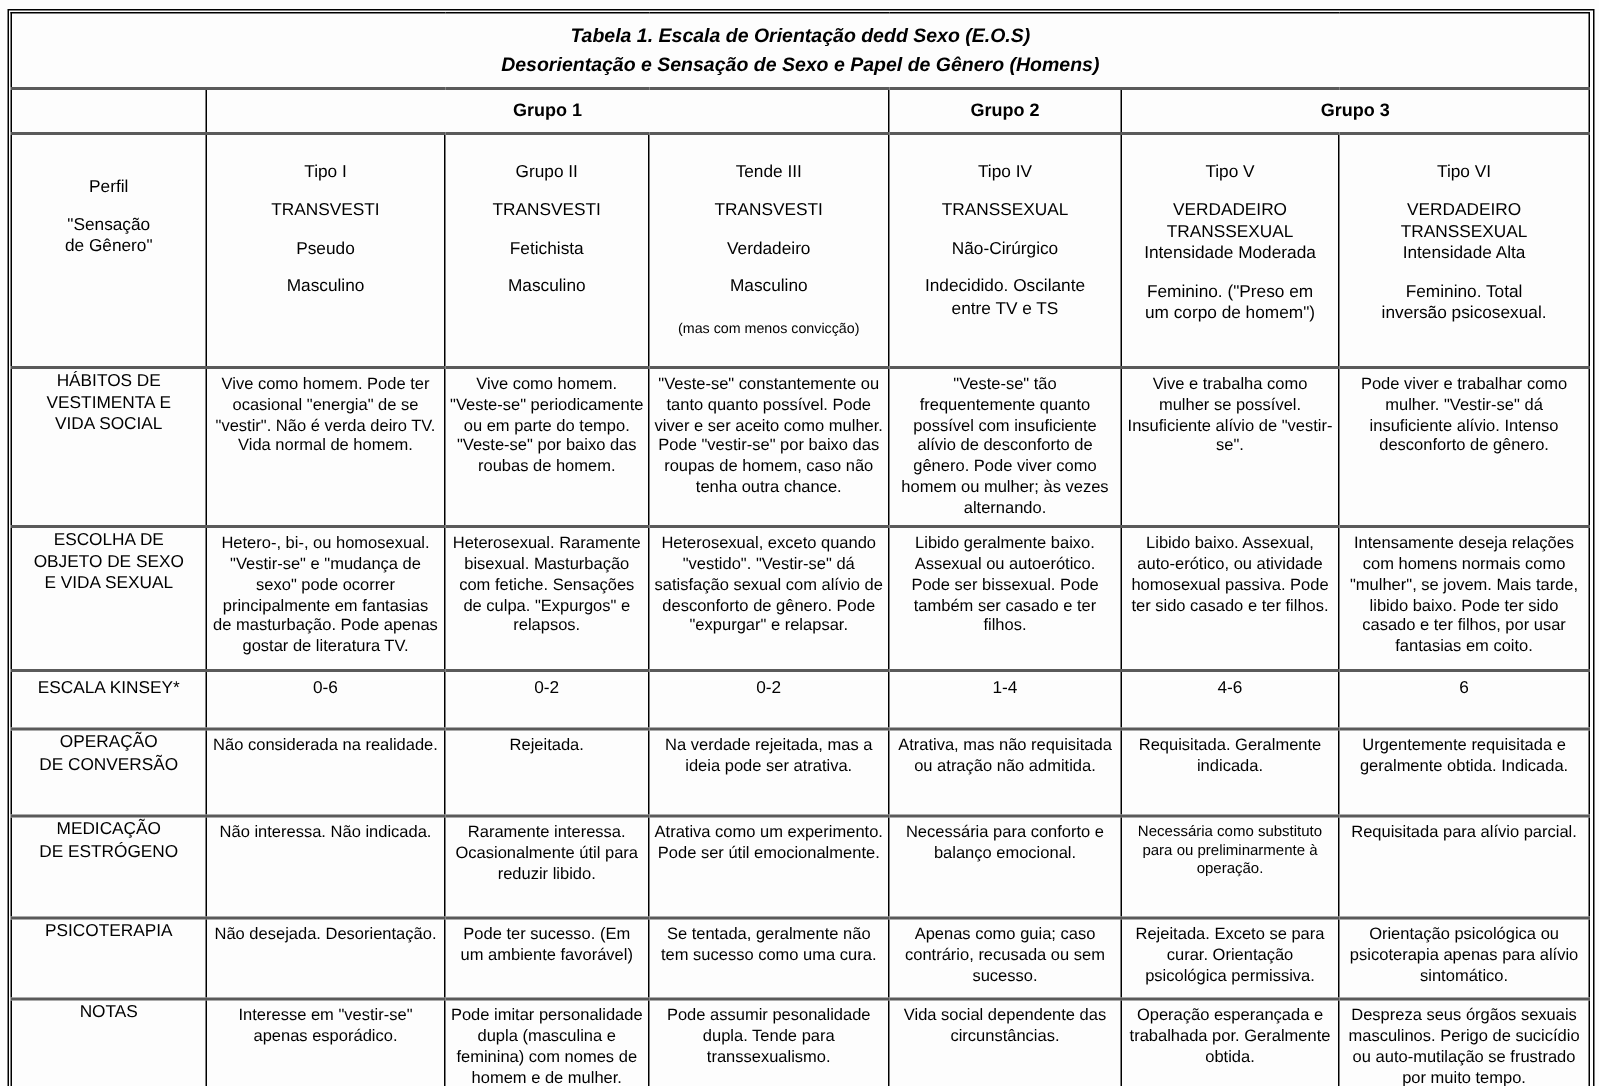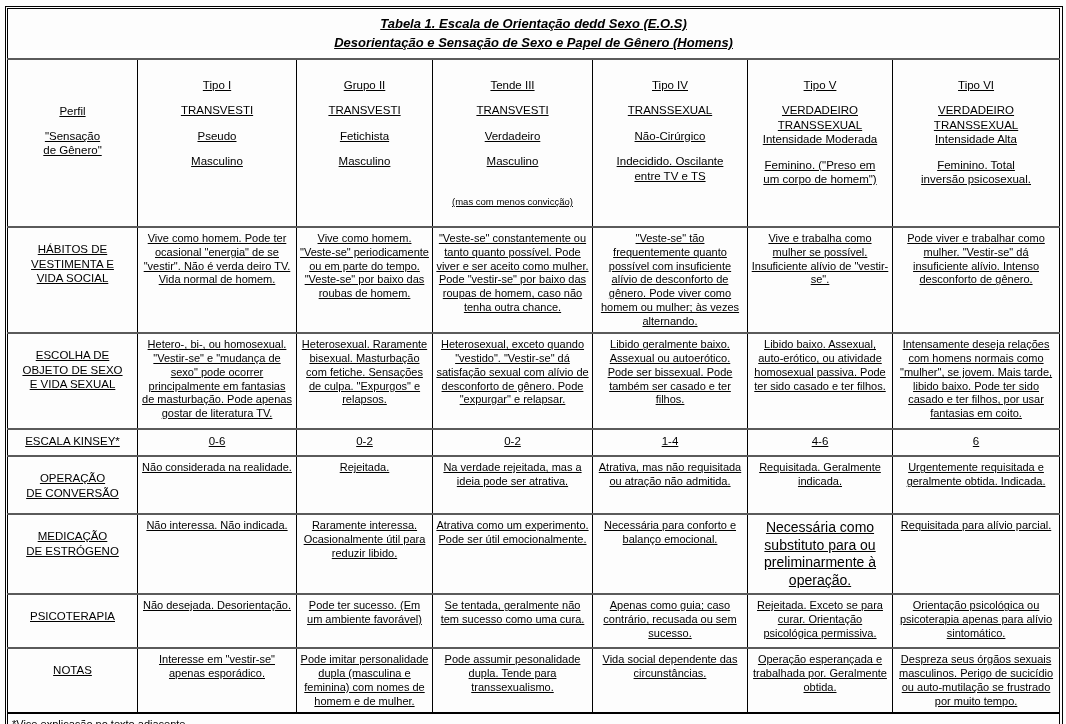--- a/index.html
+++ b/index.html
@@ -9,21 +9,20 @@
     width: 1066px;
     height: 724px;
     font-family: "Liberation Sans", "DejaVu Sans", sans-serif;
     color: #000;
   }
   .page {
     box-sizing: border-box;
     width: 1066px;
     height: 724px;
     padding: 6px 5px;
-    text-decoration: underline;
   }
   .table-frame {
     border: 1px solid #000;
     padding: 1px;
     width: 1054px;
   }
   table.eos {
     border-collapse: collapse;
     table-layout: fixed;
     width: 1052px;
@@ -57,42 +56,42 @@
   tr.row-groups { height: 30px; }
   tr.row-groups td {
     font-weight: bold;
     font-size: 12px;
     vertical-align: middle;
     padding: 4px 2px;
   }
   
   tr.row-perfil { height: 118px; }
   tr.row-perfil td { font-size: 11.5px; }
-  tr.row-perfil td.lbl { padding-top: 44px; }
+  tr.row-perfil td.lbl { padding-top: 28px; }
   .para { margin: 0; }
   .para + .para { margin-top: 11px; }
   .note {
     font-size: 9.5px;
-    margin-top: 13px;
+    margin-top: 1px;
     white-space: pre-line;
   }
   
   tr.row-habitos      { height: 91px; }
   tr.row-escolha      { height: 96px; }
-  tr.row-kinsey       { height: 27px; }
+  tr.row-kinsey       { height: 39px; }
   tr.row-operacao     { height: 58px; }
   tr.row-medicacao    { height: 68px; }
   tr.row-psicoterapia { height: 54px; }
   tr.row-notas        { height: 60px; }
   td.lbl {
     font-size: 11.5px;
-    padding-top: 14px;
+    padding-top: 1px;
   }
   tr.row-kinsey td { padding-top: 4px; font-size: 11.5px; }
-  td.small-text { font-size: 14px; }
+  td.small-text { font-size: 10px; }
   
   tr.row-foot td {
     border-left: none;
     border-right: none;
     border-top: 2px solid #000;
     text-align: left;
     padding: 3px 4px 8px 4px;
     font-size: 11px;
     white-space: normal;
   }
@@ -115,20 +114,26 @@
       </colgroup>
 
       <tbody>
           <tr class="row-title">
         <td colspan="7">
           <div class="title-line">Tabela 1. Escala de Orientação dedd Sexo (E.O.S)</div>
           <div class="title-line">Desorientação e Sensação de Sexo e Papel de Gênero (Homens)</div>
         </td>
       </tr>
 
+      <tr class="row-groups">
+        <td class="lbl"></td>
+        <td colspan="3">Grupo 1</td>
+        <td>Grupo 2</td>
+        <td colspan="2">Grupo 3</td>
+      </tr>
 
       <tr class="row-perfil">
         <td class="lbl"><div class="para">Perfil</div><div class="para">"Sensação
 de Gênero"</div></td>
         <td>
           <div><div class="para">Tipo I</div><div class="para">TRANSVESTI</div><div class="para">Pseudo</div><div class="para">Masculino</div></div>
         </td>
         <td>
           <div><div class="para">Grupo II</div><div class="para">TRANSVESTI</div><div class="para">Fetichista</div><div class="para">Masculino</div></div>
         </td>

